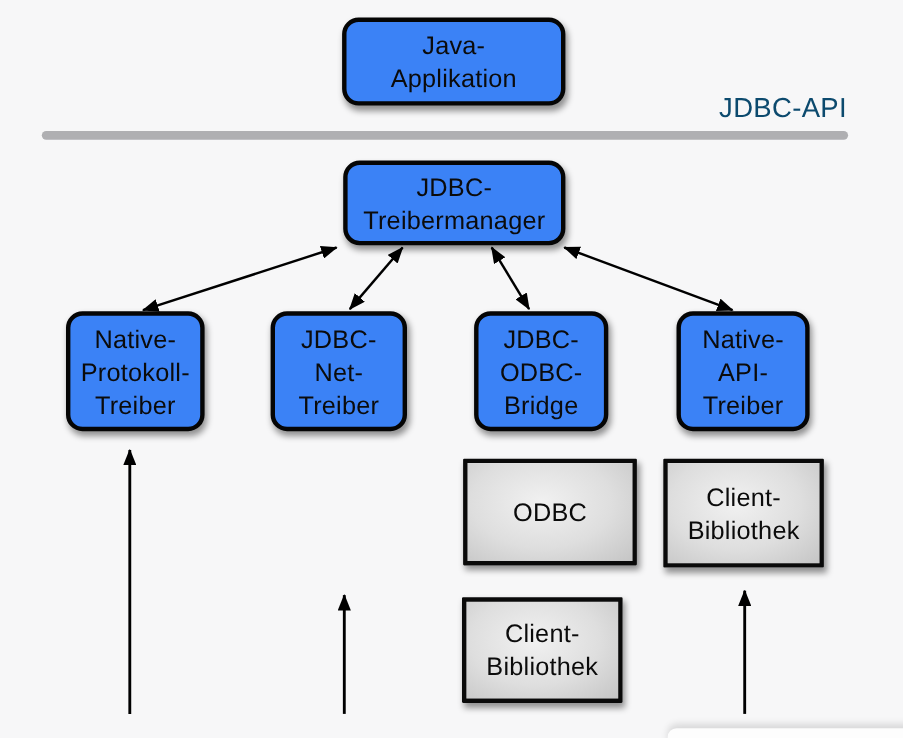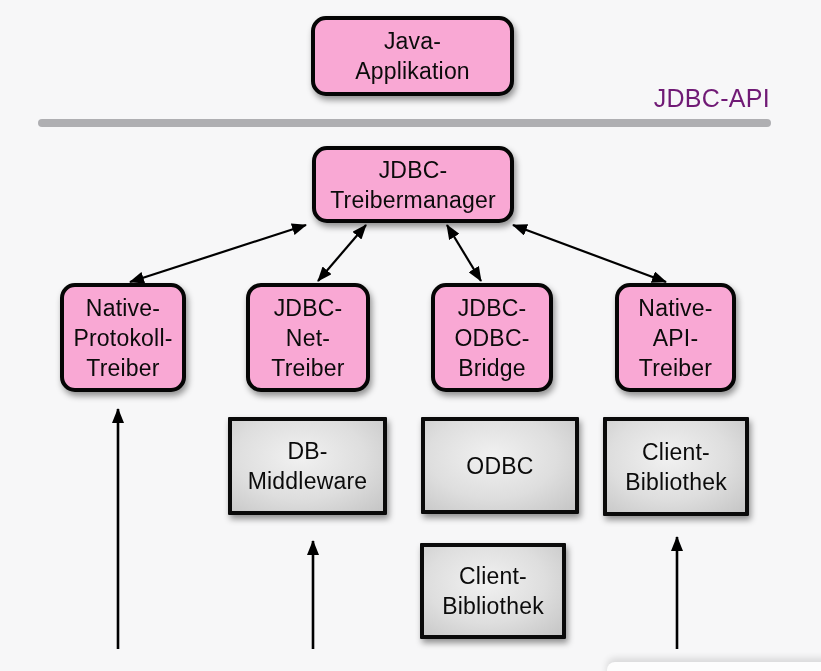--- a/index.html
+++ b/index.html
@@ -21,37 +21,37 @@
     display:flex;align-items:center;justify-content:center;
     text-align:center;
     box-sizing:border-box;
     color:#0b0b0b;
     font-size:23px;
     line-height:30px;
     letter-spacing:0.2px;
   }
   .node .lbl{white-space:pre-line;}
   .rounded{
-    background:#f9a8d4;
+    background:#3b82f6;
     border:4px solid #050505;
     border-radius:15px;
     box-shadow:2px 4px 6px rgba(0,0,0,0.42);
   }
   .graybox{
     background:radial-gradient(ellipse at 45% 40%, #f1f1f1 0%, #dedede 55%, #c5c5c5 100%);
     border:4px solid #0a0a0a;
     border-radius:1px;
     box-shadow:2px 4px 6px rgba(0,0,0,0.42);
   }
   #jdbc-api-label{
     position:absolute;
     left:610px;top:84px;width:160px;
     text-align:right;
     font-size:25px;
-    color:#701a75;
+    color:#0c4a6e;
     letter-spacing:0.3px;
   }
   #api-divider{
     position:absolute;
     left:38px;top:119px;width:733px;height:8px;
     background:#afafb2;
     border-radius:4px;
   }
   #peek-box{
     position:absolute;
@@ -113,24 +113,20 @@
     <span class="lbl">JDBC-
 ODBC-
 Bridge</span>
   </div>
   <div class="node rounded" style="left:615px;top:283px;width:121px;height:109px;">
     <span class="lbl">Native-
 API-
 Treiber</span>
   </div>
 
-  <div class="node graybox" style="left:228px;top:417px;width:159px;height:98px;">
-    <span class="lbl">DB-
-Middleware</span>
-  </div>
   <div class="node graybox" style="left:421px;top:417px;width:158px;height:97px;">
     <span class="lbl">ODBC</span>
   </div>
   <div class="node graybox" style="left:603px;top:417px;width:146px;height:99px;">
     <span class="lbl">Client-
 Bibliothek</span>
   </div>
 
   <div class="node graybox" style="left:420px;top:543px;width:146px;height:96px;">
     <span class="lbl">Client-

